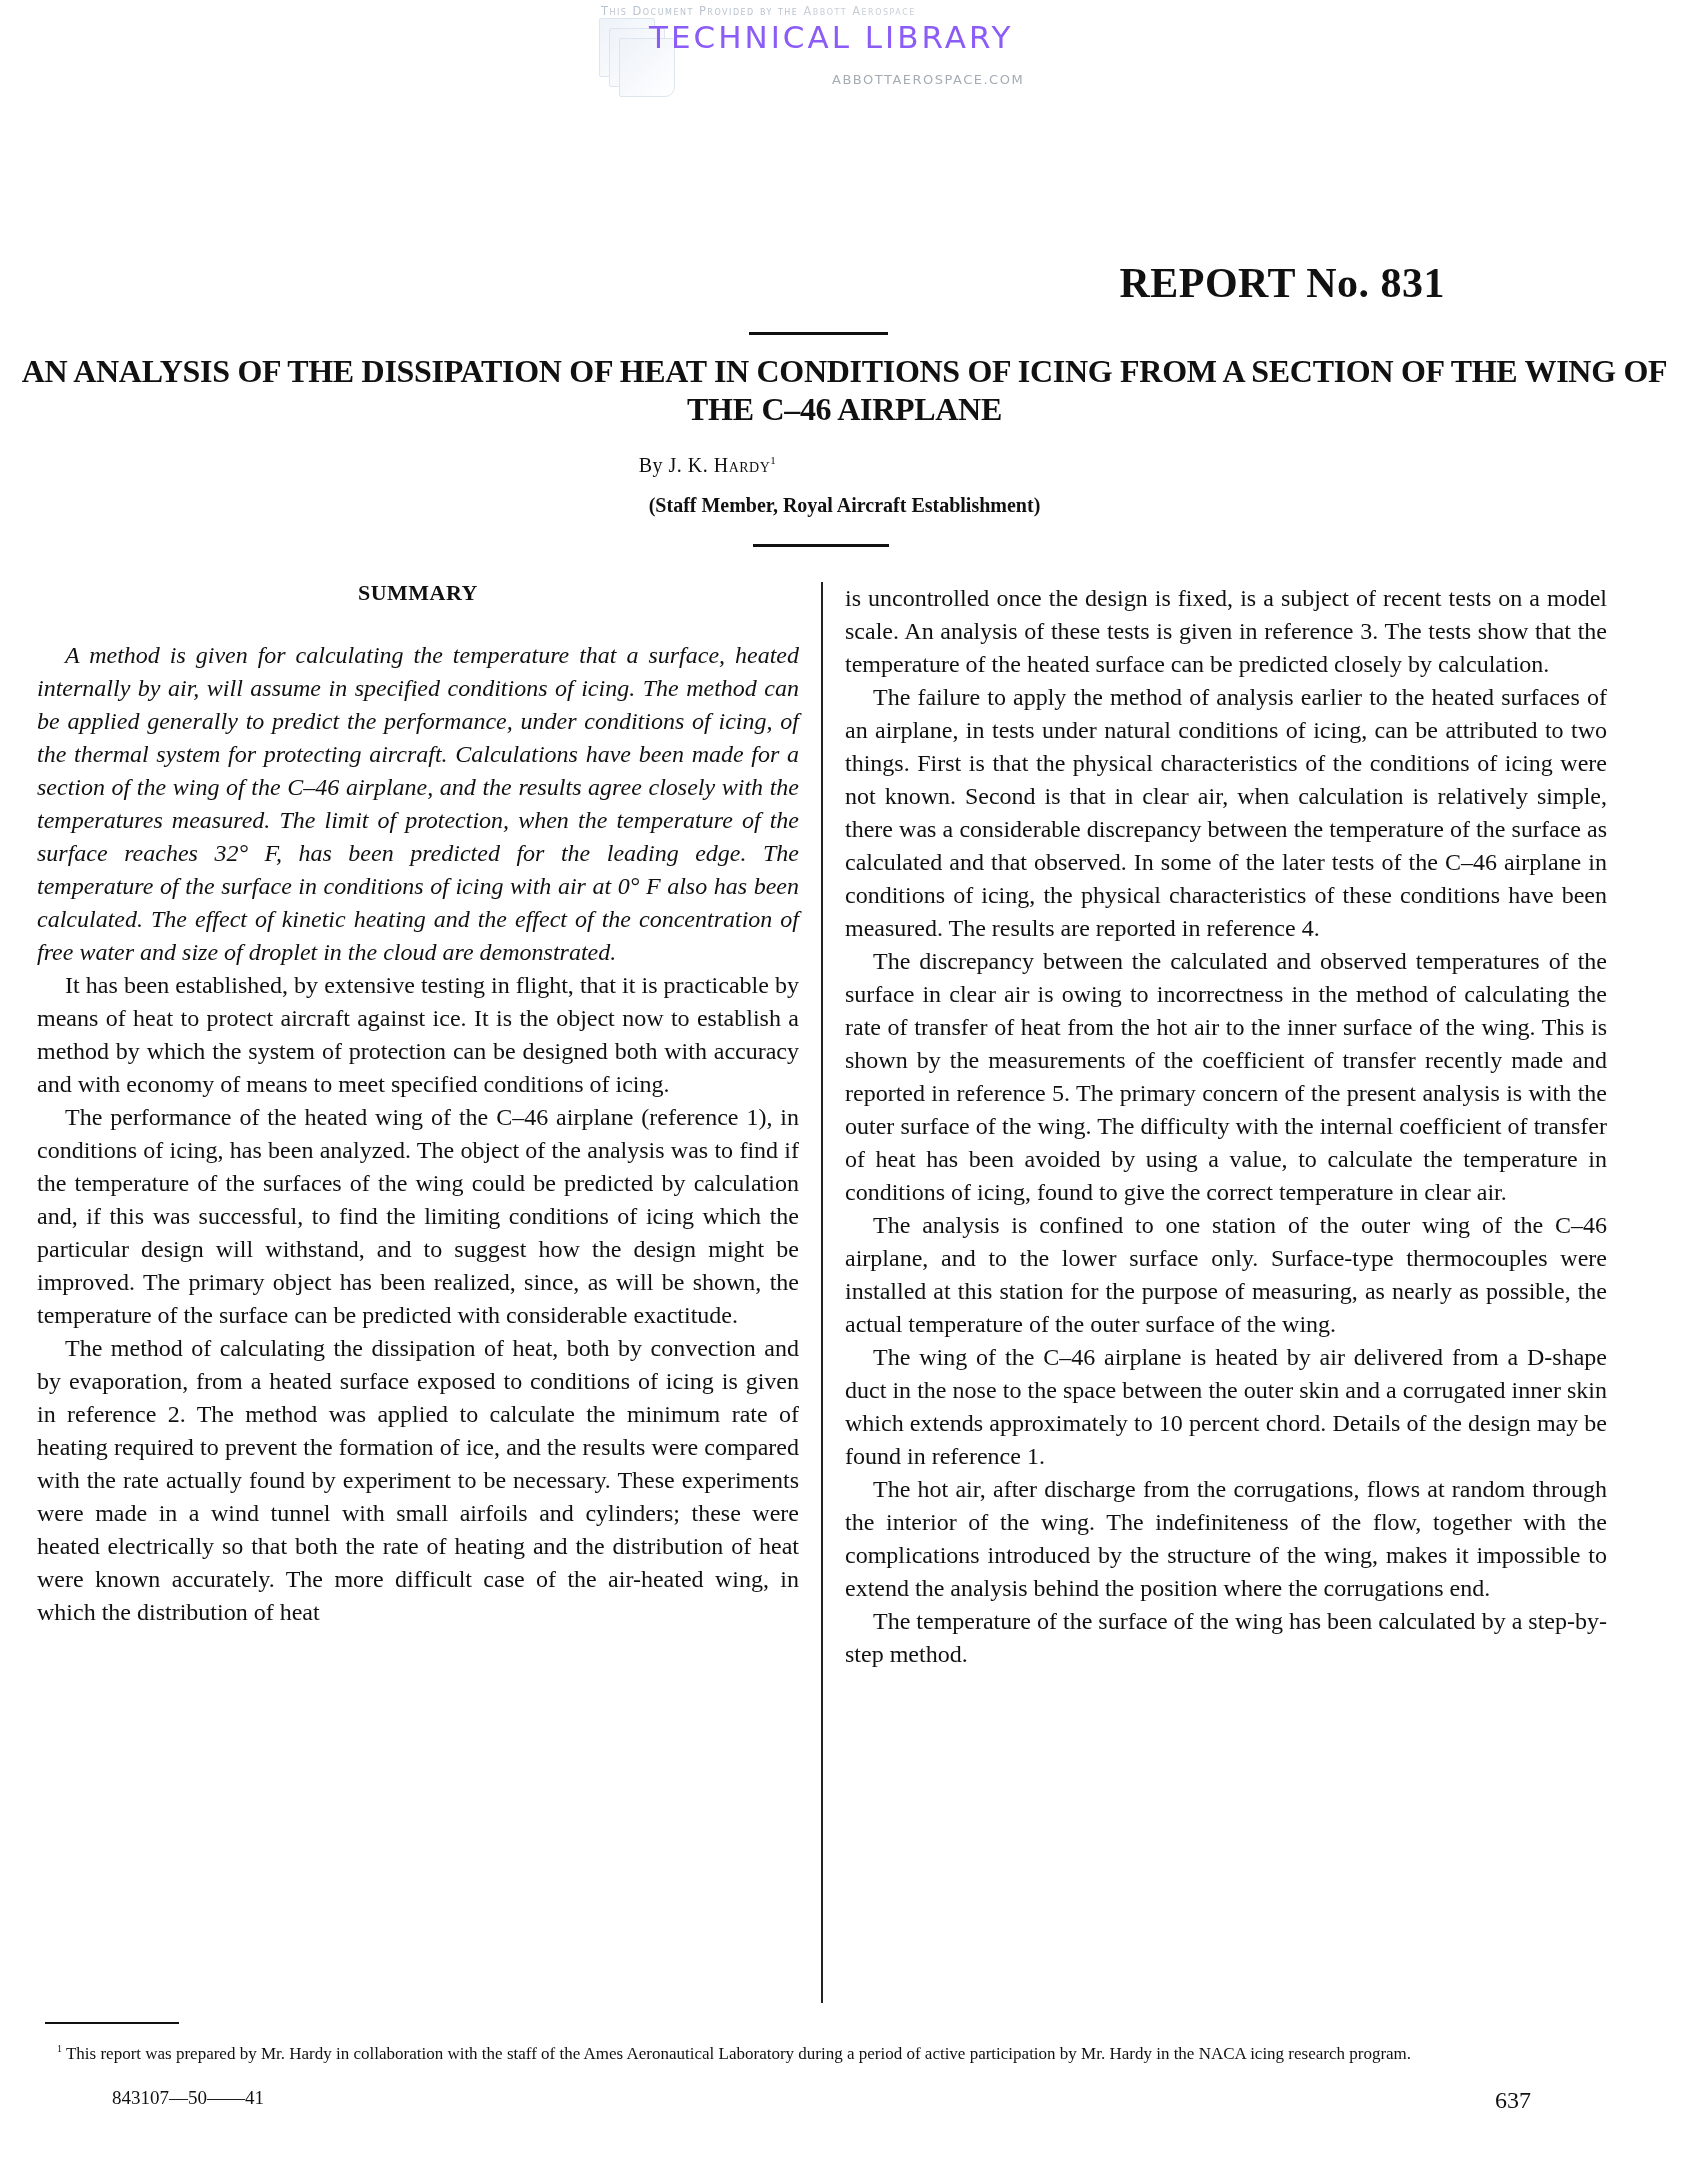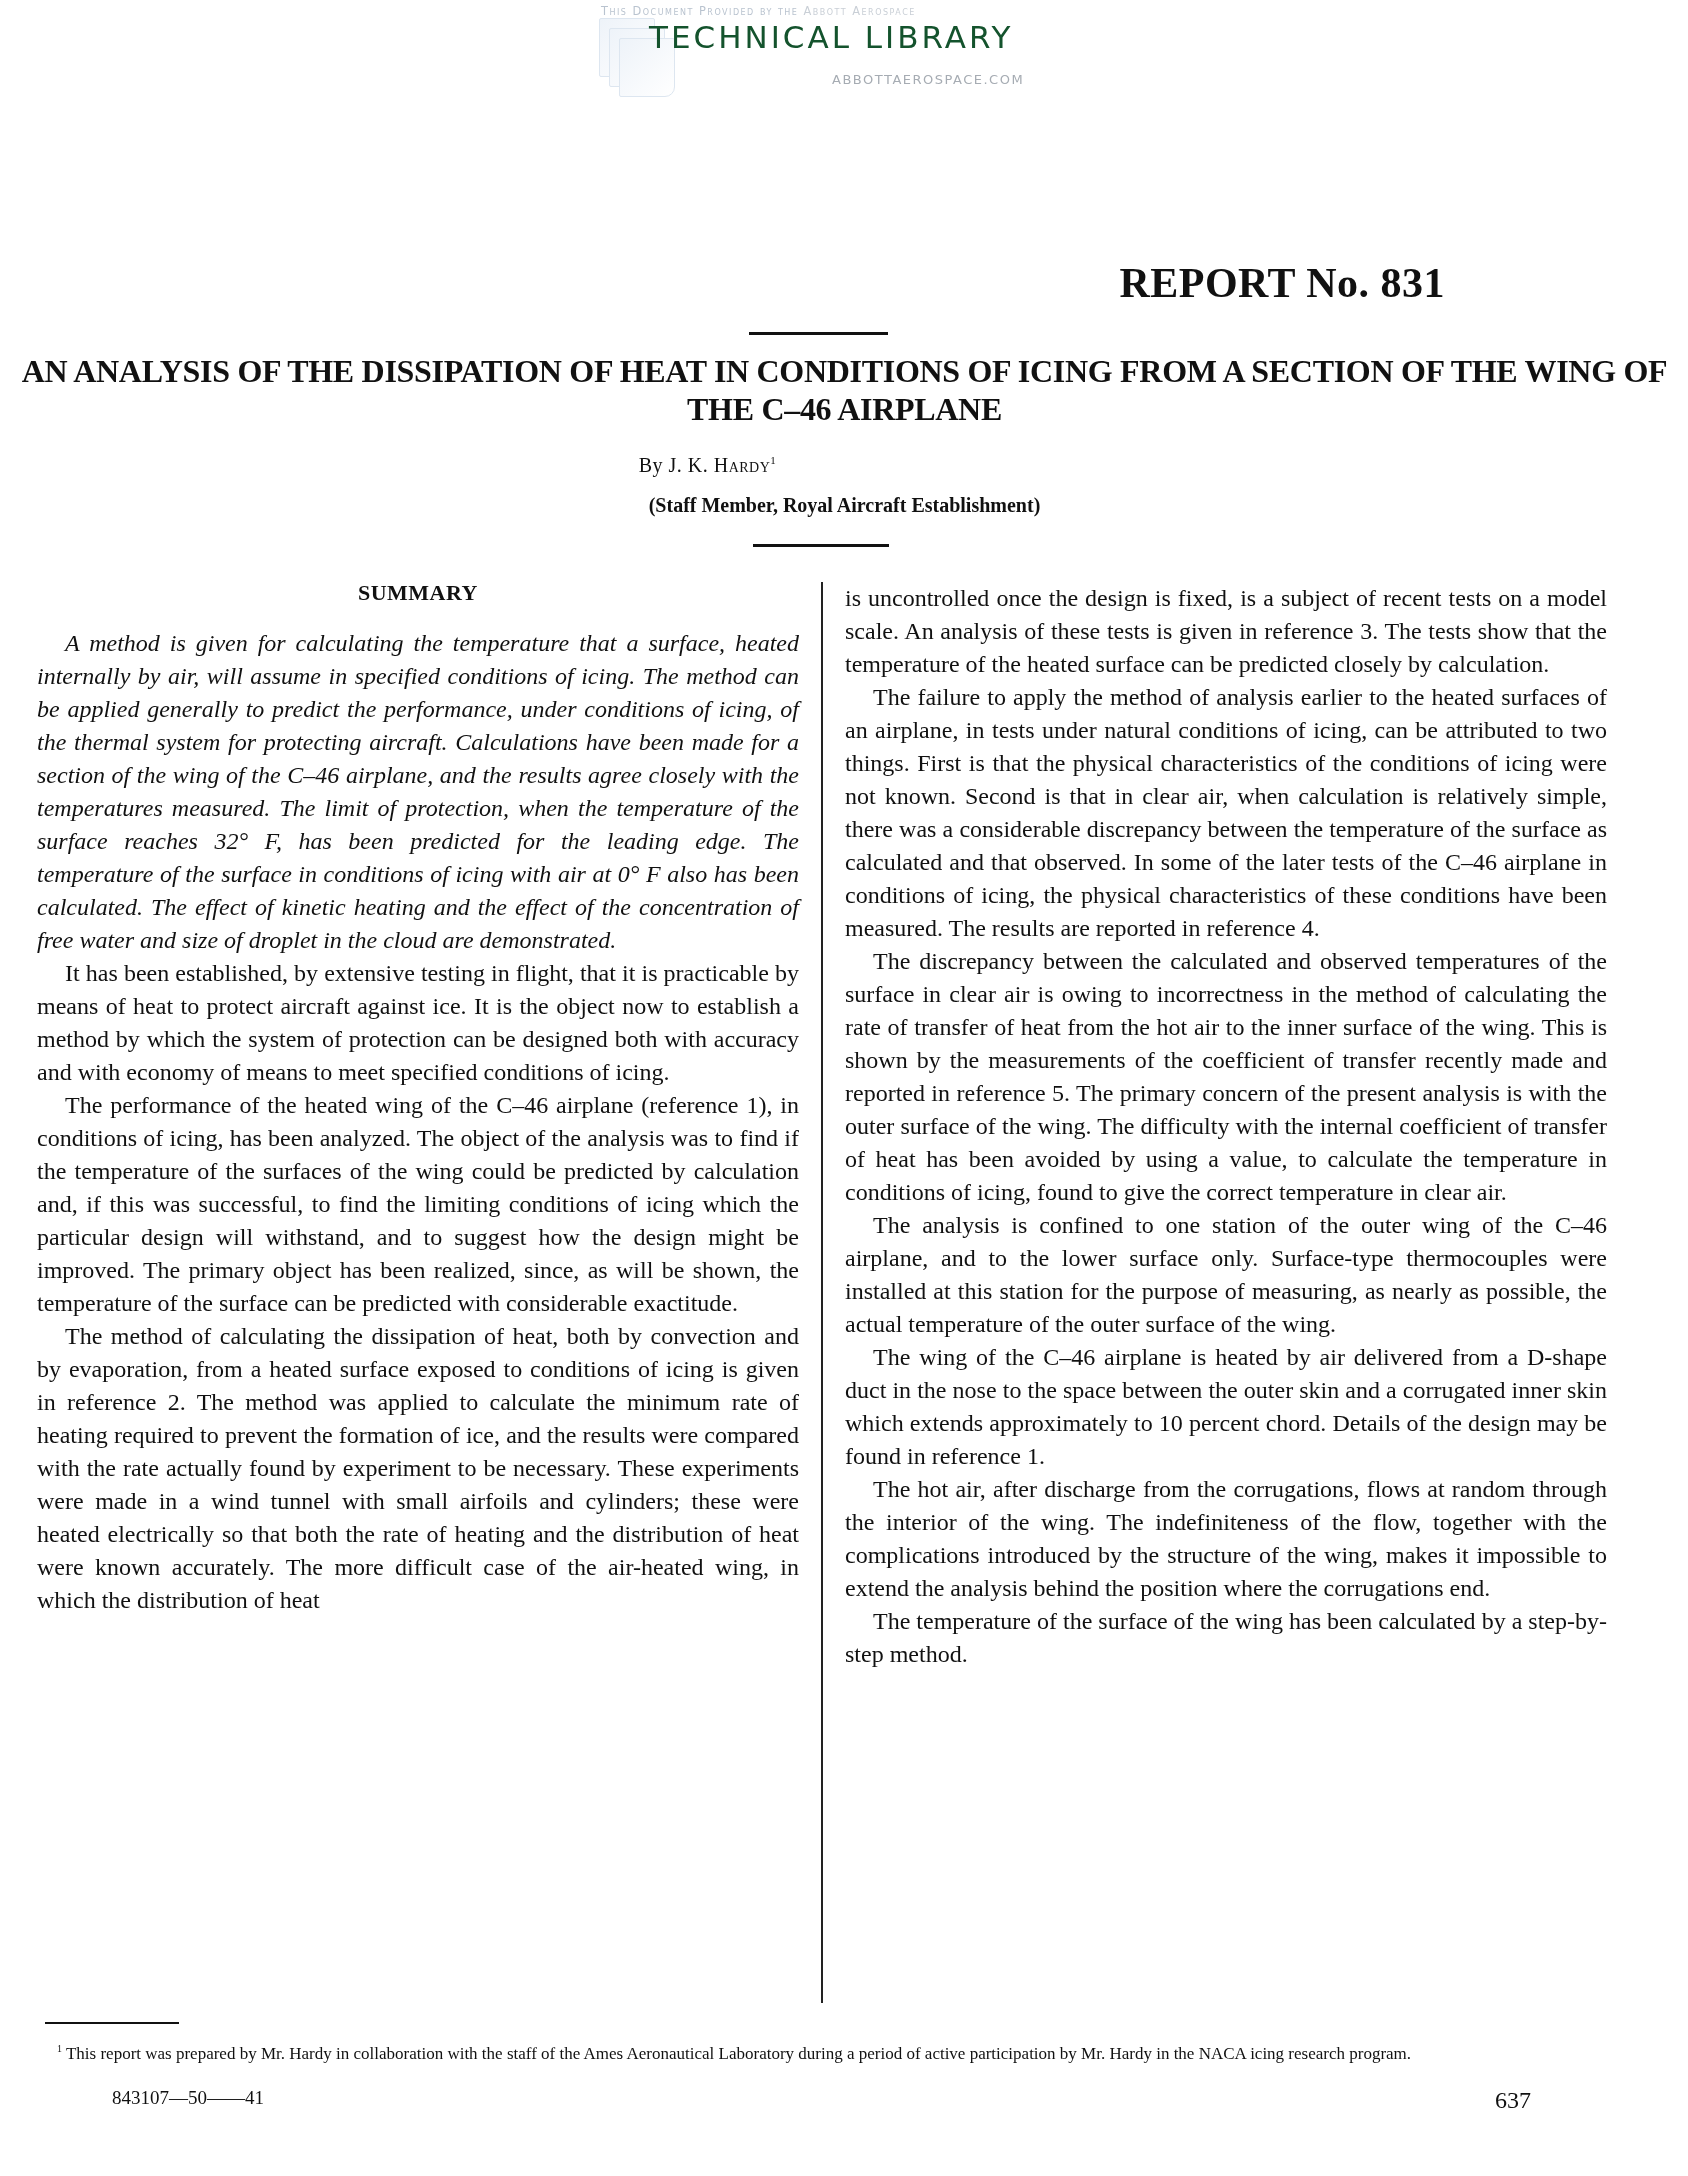--- a/index.html
+++ b/index.html
@@ -4,41 +4,41 @@
 <style>
   html, body { margin: 0; padding: 0; background: #ffffff; }
   body { width: 1689px; height: 2176px; position: relative; overflow: hidden; color: #111; font-family: "Liberation Serif", "DejaVu Serif", serif; }
 
   
   .wm { position: absolute; left: 599px; top: 2px; width: 465px; height: 79px; }
   .wm-pages { position: absolute; left: 0; top: 16px; width: 89px; height: 89px; }
   .wm-page { position: absolute; width: 54px; height: 57px; border: 1px solid #dde6f0; background: linear-gradient(135deg, #eef3f9, #ffffff); border-radius: 2px 2px 10px 2px; }
   .wm-line1 { position: absolute; left: 2px; top: 2px; font-family: "DejaVu Sans", sans-serif; font-size: 11.4px; letter-spacing: 1.5px; color: #b9c3cf; white-space: nowrap; font-variant: small-caps; }
   .wm-line1 .accent { color: #c9cfd6; }
-  .wm-line2 { position: absolute; left: 50px; top: 17px; font-family: "DejaVu Sans", sans-serif; font-size: 31px; letter-spacing: 3px; color: #14532d; white-space: nowrap; font-weight: normal; }
+  .wm-line2 { position: absolute; left: 50px; top: 17px; font-family: "DejaVu Sans", sans-serif; font-size: 31px; letter-spacing: 3px; color: #8b5cf6; white-space: nowrap; font-weight: normal; }
   .wm-line3 { position: absolute; left: 233px; top: 70px; font-family: "DejaVu Sans", sans-serif; font-size: 13px; letter-spacing: 1.5px; color: #a6acb3; white-space: nowrap; }
 
   
   .report-no { position: absolute; left: 0; width: 1445px; top: 259px; text-align: right; font-size: 42px; font-weight: bold; letter-spacing: 0.5px; }
   .rule { position: absolute; height: 3px; background: #111; }
   .rule-1 { left: 749px; top: 332px; width: 139px; }
   .rule-2 { left: 753px; top: 544px; width: 136px; }
   .title { position: absolute; left: 20px; width: 1649px; top: 352px; text-align: center; font-size: 32px; font-weight: bold; line-height: 38px; letter-spacing: -0.3px; }
   .byline { position: absolute; left: 0; width: 1415px; top: 454px; text-align: center; font-size: 20px; letter-spacing: 0.5px; }
   .byline .sc { font-variant: small-caps; }
   .byline sup { font-size: 11px; }
   .affil { position: absolute; left: 0; width: 1689px; top: 494px; text-align: center; font-size: 20px; font-weight: bold; }
 
   
   .col { position: absolute; top: 574px; width: 762px; font-size: 24px; line-height: 33px; text-align: justify; }
   .col-left { left: 37px; }
   .col-right { left: 845px; top: 582px; }
   .col-divider { position: absolute; left: 821px; top: 582px; width: 2px; height: 1421px; background: #222; }
   .heading { text-align: center; font-weight: bold; font-size: 22px; letter-spacing: 0.5px; margin: 0; }
-  .heading-summary { margin-top: 2px; margin-bottom: 18px; }
+  .heading-summary { margin-top: 2px; margin-bottom: 30px; }
   .heading-intro { margin-top: 12px; margin-bottom: 34px; }
   p { margin: 0; text-indent: 28px; }
   p.cont { text-indent: 0; }
   .italic { font-style: italic; }
 
   
   .fn-rule { position: absolute; left: 45px; top: 2022px; width: 134px; height: 2px; background: #111; }
   .footnote { position: absolute; left: 45px; top: 2037px; width: 1564px; font-size: 17px; line-height: 24px; font-weight: normal; text-indent: 12px; text-align: justify; }
   .footnote sup { font-size: 10px; }
   .print-code { position: absolute; left: 112px; top: 2087px; font-size: 19px; }

